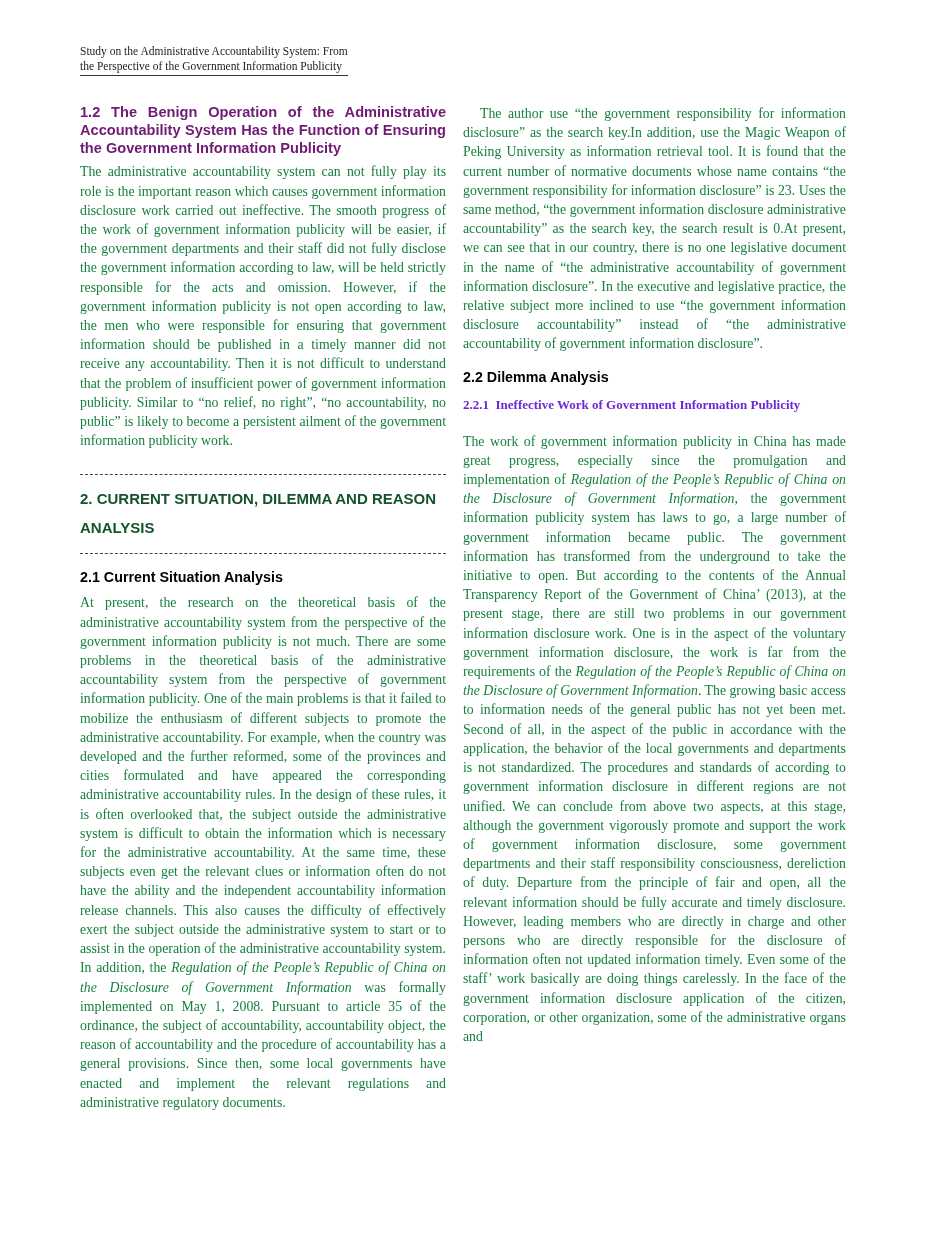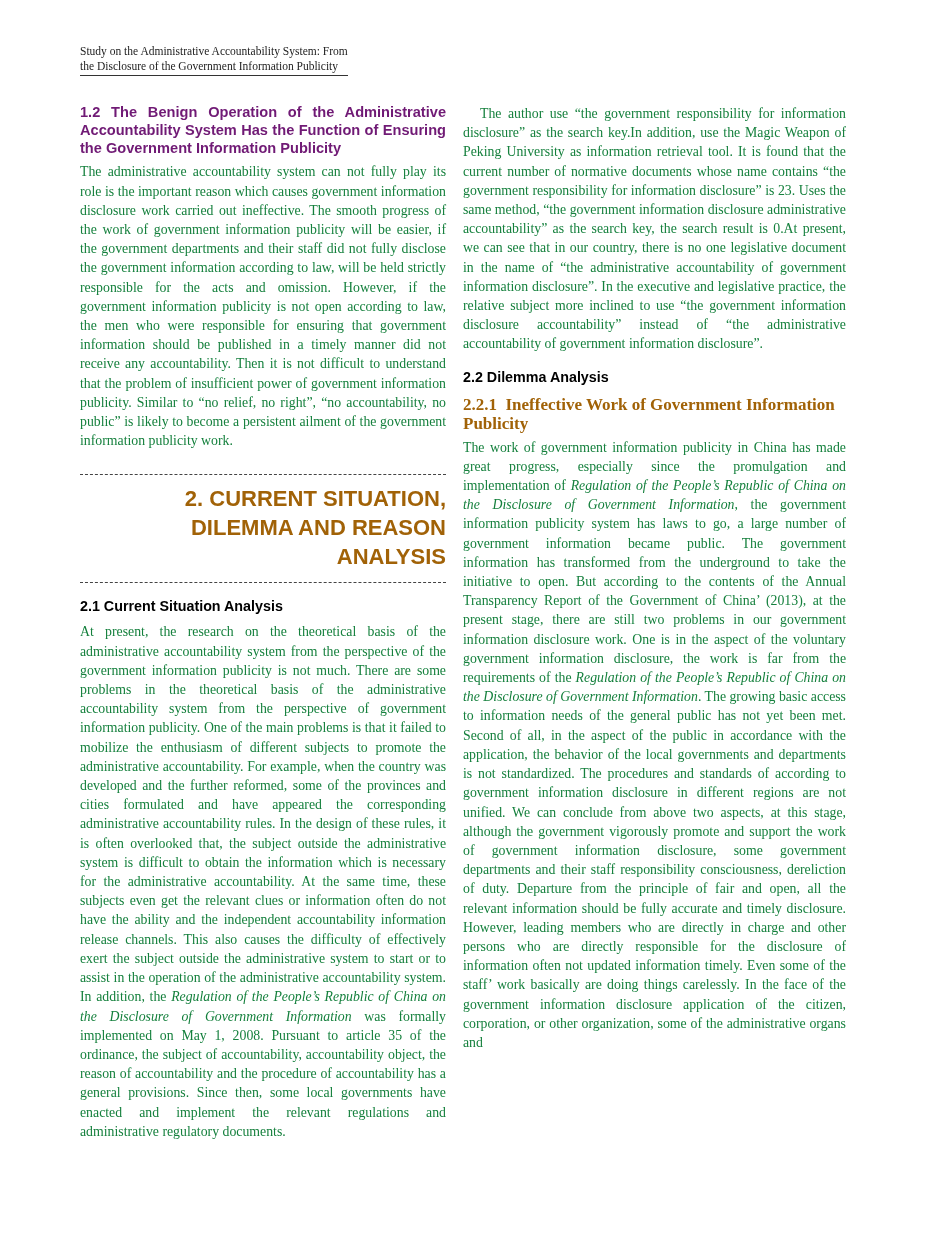--- a/index.html
+++ b/index.html
@@ -59,41 +59,40 @@
   }
   .section-banner {
     border-top: 1px dashed #444444;
     border-bottom: 1px dashed #444444;
     margin: 24px 0 14px 0;
     padding: 9px 0 11px 0;
   }
   .h-major {
     font-family: "Liberation Sans", sans-serif;
     font-weight: bold;
-    font-size: 22px;
+    font-size: 15px;
     line-height: 29px;
-    color: #a16207;
-    text-align: right;
+    color: #14532d;
   }
   .h-sans-sub {
     font-family: "Liberation Sans", sans-serif;
     font-weight: bold;
     font-size: 14.3px;
     line-height: 18px;
     color: #000000;
     margin-bottom: 7px;
   }
   .col-right .h-sans-sub { margin-top: 14px; margin-bottom: 9px; }
   .h-serif-sub {
     font-family: "Liberation Serif", serif;
     font-weight: bold;
-    font-size: 17px;
+    font-size: 13px;
     line-height: 19px;
-    color: #a16207;
-    margin: 2px 0 5px 0;
+    color: #6d28d9;
+    margin: 2px 0 18px 0;
   }
   .footer {
     position: absolute;
     left: 80px;
     width: 766px;
     top: 1200px;
     height: 20px;
     font-family: "Liberation Serif", serif;
     color: #222222;
   }
@@ -113,21 +112,21 @@
   }
 </style>
 </head>
 <body>
 
 <div class="page">
 
   <header class="running-head">
     <div class="rh-inner">
       <div>Study on the Administrative Accountability System: From</div>
-      <div>the Disclosure of the Government Information Publicity</div>
+      <div>the Perspective of the Government Information Publicity</div>
     </div>
   </header>
 
   <div class="columns">
 
     <section class="col col-left">
       <h2 class="h-sans">1.2 The Benign Operation of the Administrative Accountability System Has the Function of Ensuring the Government Information Publicity</h2>
       <p class="body">The administrative accountability system can not fully play its role is the important reason which causes government information disclosure work carried out ineffective. The smooth progress of the work of government information publicity will be easier, if the government departments and their staff did not fully disclose the government information according to law, will be held strictly responsible for the acts and omission. However, if the government information publicity is not open according to law, the men who were responsible for ensuring that government information should be published in a timely manner did not receive any accountability. Then it is not difficult to understand that the problem of insufficient power of government information publicity. Similar to “no relief, no right”, “no accountability, no public” is likely to become a persistent ailment of the government information publicity work.</p>
 
       <div class="section-banner">

